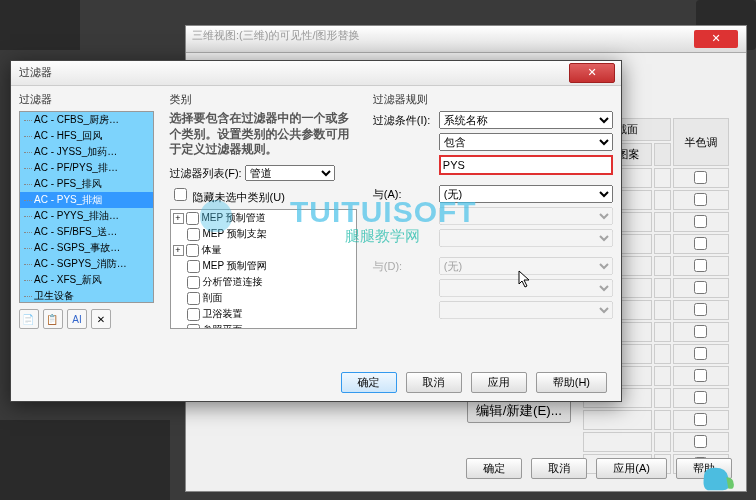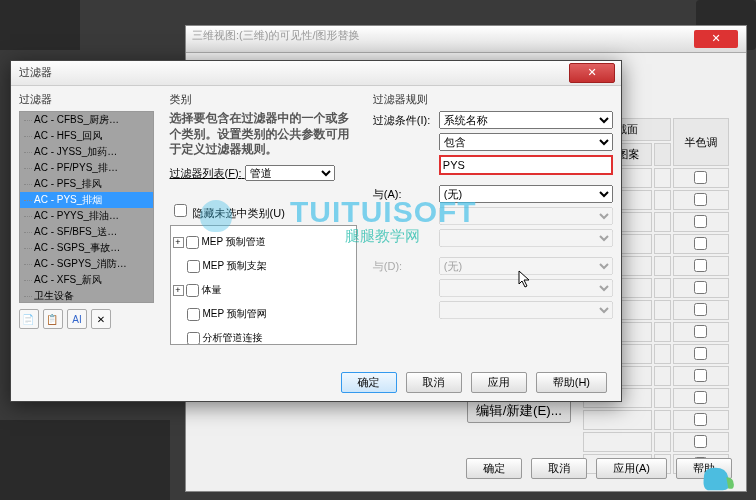--- a/index.html
+++ b/index.html
@@ -132,21 +132,21 @@
 }
 .panel-label {
   color: #333;
   margin-bottom: 4px;
 }
 .left-panel {
   width: 140px;
 }
 .filter-tree {
   border: 1px solid #999;
-  background: #a3a3a3;
+  background: #7dd3fc;
   height: 190px;
   overflow: auto;
   font-size: 10px;
 }
 .tree-item {
   padding: 1px 2px 1px 14px;
   white-space: nowrap;
   position: relative;
 }
 .tree-item.selected {
@@ -181,43 +181,41 @@
   width: 195px;
 }
 .mid-desc {
   font-size: 12px;
   color: #555;
   margin-bottom: 7px;
   line-height: 1.3;
   font-weight: bold;
 }
 .filter-row {
-  margin-bottom: 20px;
-  font-size: 11px;
-  text-decoration: underline;
+  margin-bottom: 4px;
+  font-size: 11px;
 }
 .filter-row select {
   width: 90px;
   font-size: 11px;
 }
 .hide-check {
   font-size: 11px;
   margin-bottom: 4px;
 }
 .cat-list {
   border: 1px solid #999;
   background: #fff;
   height: 118px;
   overflow-y: scroll;
   font-size: 10px;
 }
 .cat-item {
   padding: 1px 2px;
   white-space: nowrap;
-  margin-top: 8px;
 }
 .cat-item input {
   margin: 0 3px 0 0;
   vertical-align: middle;
 }
 .plus-icon {
   display: inline-block;
   width: 9px;
   height: 9px;
   border: 1px solid #888;

